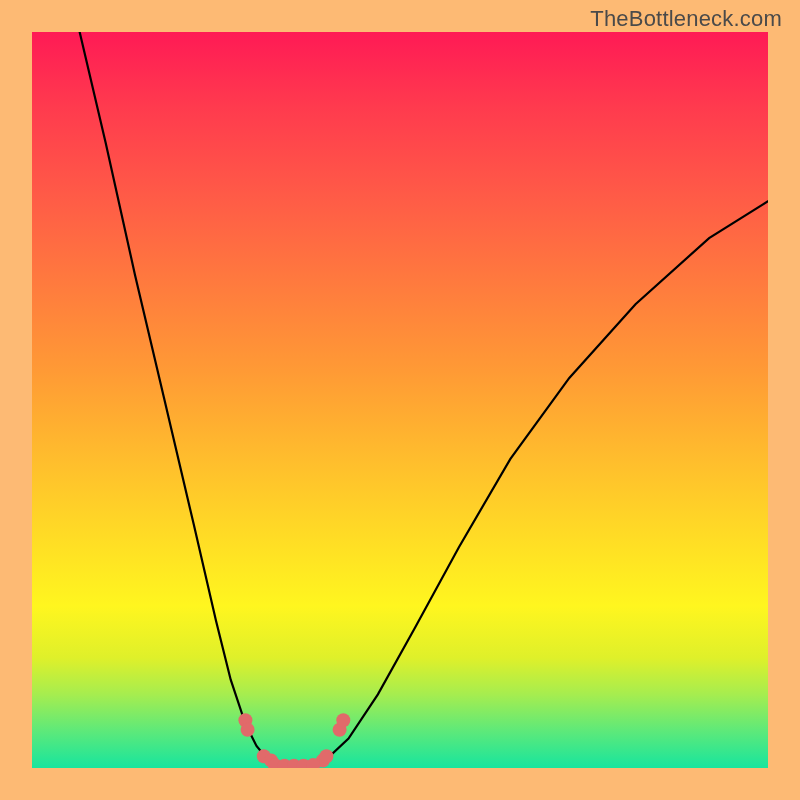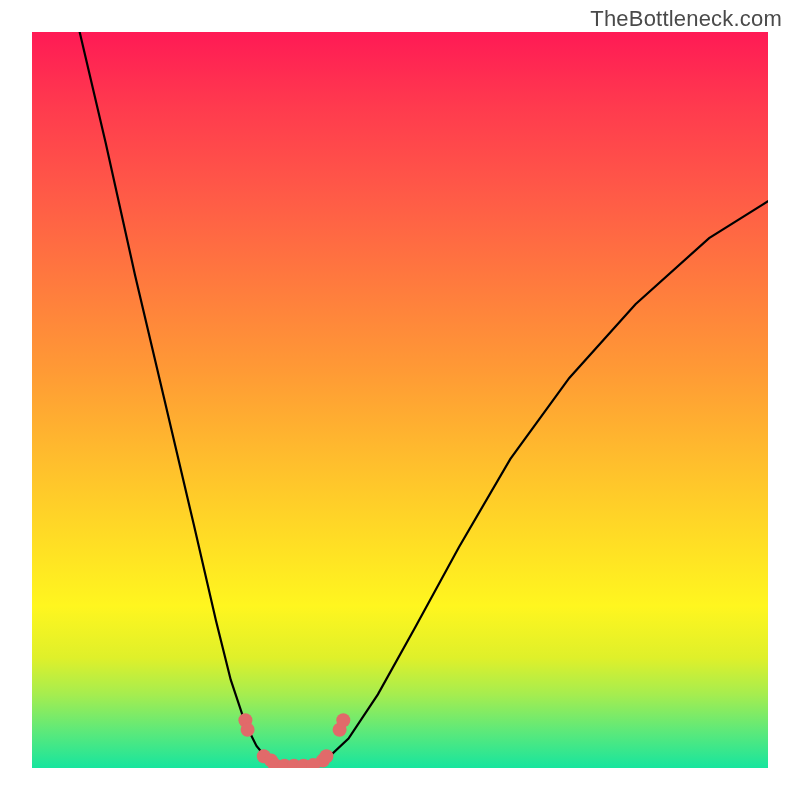--- a/index.html
+++ b/index.html
@@ -8,21 +8,21 @@
     width: 800px;
     height: 800px;
     overflow: hidden;
     background: #000;
     font-family: Arial, Helvetica, sans-serif;
   }
   .frame {
     position: relative;
     width: 800px;
     height: 800px;
-    background: #ffffff;
+    background: #fdba74;
   }
   .plot-area {
     position: absolute;
     left: 32px;
     top: 32px;
     width: 736px;
     height: 736px;
     
     background: linear-gradient(
       to bottom,

